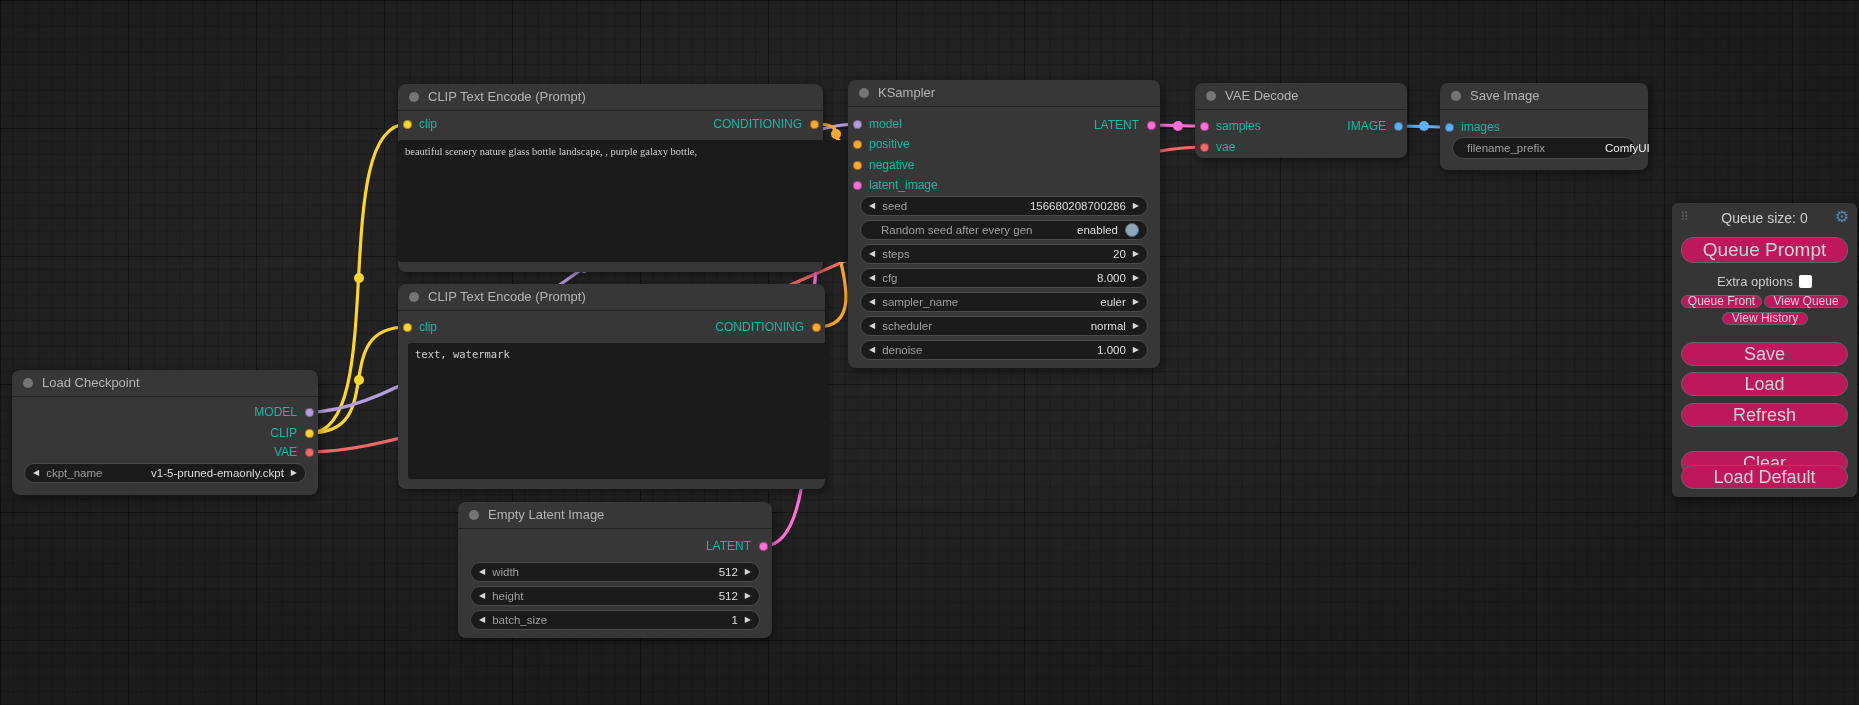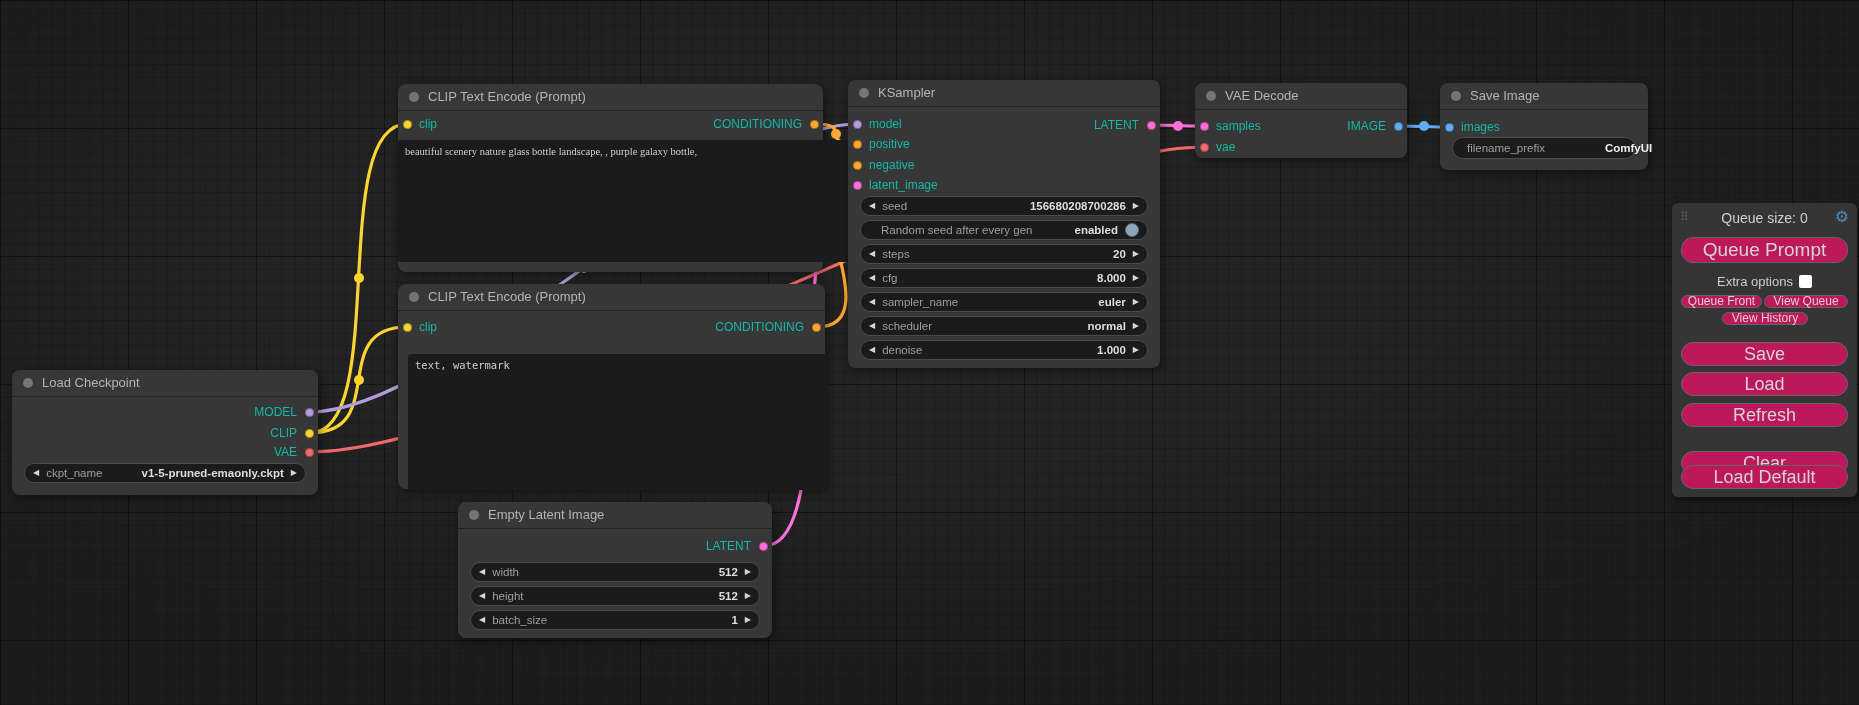--- a/index.html
+++ b/index.html
@@ -28,21 +28,21 @@
   .slot.out{right:21px;text-align:right;}
   .port{position:absolute;width:9px;height:9px;border-radius:50%;box-shadow:0 0 0 1px rgba(0,0,0,.35) inset;}
   .port.pin{left:5px;} .port.pout{right:4px;}
   .p-model{background:#b39ddb}.p-clip{background:#fdd531}.p-vae{background:#f16a6a}
   .p-cond{background:#ffa931}.p-latent{background:#ff6fd8}.p-image{background:#61aef2}
   .widget{position:absolute;height:20px;background:#1b1b1b;border:1px solid #4a4a4a;border-radius:10px;
     display:flex;align-items:center;padding:0 8px;box-sizing:border-box;font-size:11.5px;color:#a9a9a9;}
   .warr{color:#d6d6d6;font-size:8px;line-height:1;flex:0 0 auto;}
   .wlabel{margin-left:7px;color:#9e9e9e;flex:0 0 auto;}
   .wfill{flex:1 1 auto;}
-  .wvalue{color:#dddddd;margin-right:7px;flex:0 0 auto;font-weight:bold;}
+  .wvalue{color:#dddddd;margin-right:7px;flex:0 0 auto;}
   .knob{width:12px;height:12px;border-radius:50%;background:#8fa6bb;border:1px solid #5a6b7d;flex:0 0 auto;}
   .textbox{position:absolute;background:#1b1b1b;border-radius:3px;color:#cfcfcf;
     font-family:"DejaVu Sans Mono",monospace;font-size:10.5px;line-height:1.45;
     padding:4px 7px;white-space:pre-wrap;overflow:hidden;box-sizing:border-box;}
   
   .qpanel{position:absolute;left:1672px;top:203px;width:185px;height:294px;background:#353535;
     border-radius:6px;z-index:3;box-shadow:2px 3px 10px rgba(0,0,0,.5);}
   .qheader{position:absolute;left:0;right:0;top:6px;height:18px;}
   .qhandle{position:absolute;left:8px;top:1px;color:#5d5d5d;font-size:12px;}
   .qtitle{position:absolute;left:0;right:0;top:1px;text-align:center;color:#d0d0d0;font-size:14px;}
@@ -121,21 +121,21 @@
 
   <div class="node" style="left:398px;top:284px;width:427px;height:205px;">
     <div class="node-header">
       <span class="title-dot"></span>
       <span>CLIP Text Encode (Prompt)</span>
     </div>
     <span class="port pin p-clip" style="top:39px;"></span>
     <div class="slot in" style="top:35px;">clip</div>
     <div class="slot out" style="top:35px;">CONDITIONING</div>
     <span class="port pout p-cond" style="top:39px;"></span>
-    <div class="textbox" style="left:10px;top:70px;width:421px;height:136px;">text, watermark</div>
+    <div class="textbox" style="left:10px;top:59px;width:421px;height:136px;">text, watermark</div>
   </div>
 
   <div class="node" style="left:458px;top:502px;width:314px;height:136px;">
     <div class="node-header">
       <span class="title-dot"></span>
       <span>Empty Latent Image</span>
     </div>
     <div class="slot out" style="top:36px;">LATENT</div>
     <span class="port pout p-latent" style="top:40px;"></span>
     <div class="widget" style="left:12px;right:12px;top:60px;">

